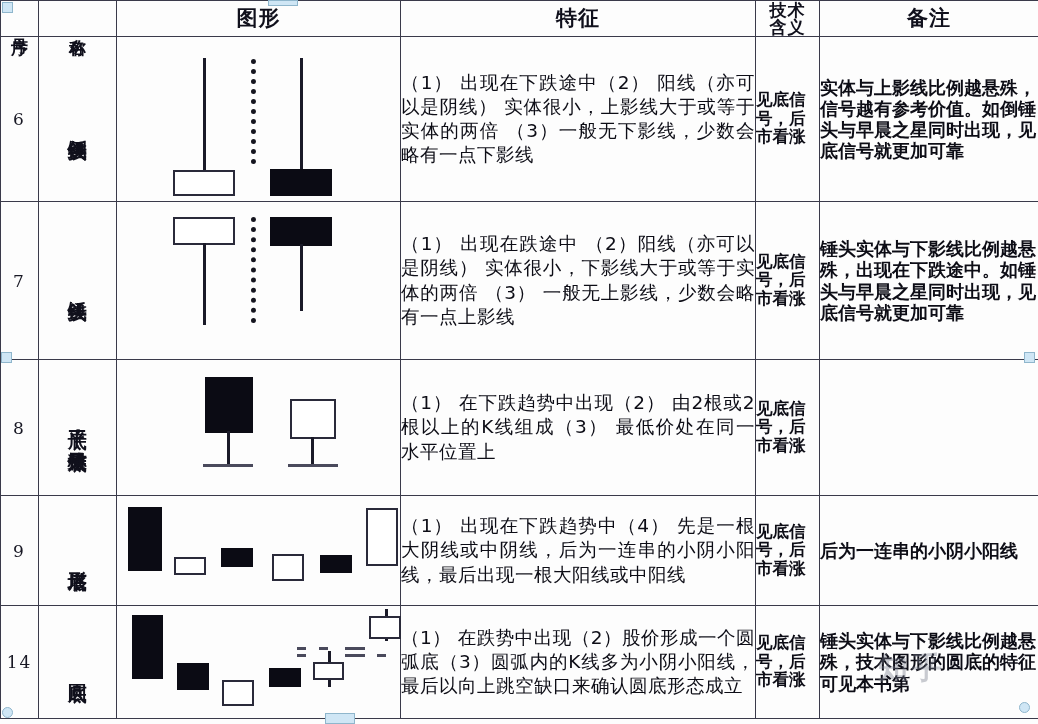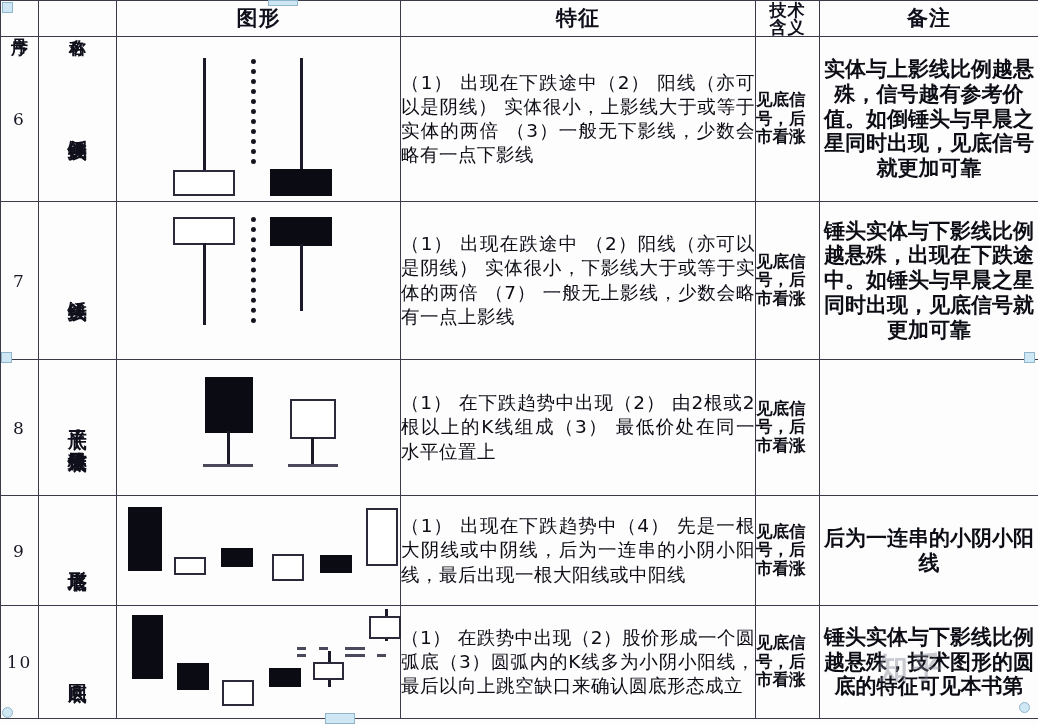--- a/index.html
+++ b/index.html
@@ -101,28 +101,28 @@
     font-size: 16.5px;
     line-height: 1.13;
     color: #0d0d16;
     padding: 3px 2px;
     text-align: left;
     font-weight: 600;
     letter-spacing: 0px;
     word-break: break-all;
   }
   .note-cell {
-    font-size: 21px;
+    font-size: 18px;
     line-height: 1.18;
     color: #0d0d16;
     padding: 4px 4px 4px 5px;
     font-weight: 600;
     letter-spacing: 0px;
     word-break: break-all;
-    text-align: center;
+    text-align: left;
   }
   .note-cell.centered { display: table-cell; vertical-align: middle; }
   .chart-cell { position: relative; }
   .chart-box { position: relative; width: 100%; height: 100%; }
   .wick {
     position: absolute;
     width: 3px;
     background: #1a1a28;
   }
   .body-black {
@@ -238,21 +238,21 @@
       </td>
       <td class="chart-cell">
         <div class="chart-box" style="height:156px;">
           <div class="body-white" style="left:56px; top:14px; width:62px; height:28px;"></div>
           <div class="wick" style="left:86px; top:40px; height:82px;"></div>
           <div class="dotted-sep" style="left:134px; top:14px; height:106px;"></div>
           <div class="body-black" style="left:153px; top:14px; width:62px; height:29px;"></div>
           <div class="wick" style="left:183px; top:41px; height:67px;"></div>
         </div>
       </td>
-      <td class="feat-cell">（1） 出现在跌途中 （2）阳线（亦可以是阴线） 实体很小，下影线大于或等于实体的两倍 （7） 一般无上影线，少数会略有一点上影线</td>
+      <td class="feat-cell">（1） 出现在跌途中 （2）阳线（亦可以是阴线） 实体很小，下影线大于或等于实体的两倍 （3） 一般无上影线，少数会略有一点上影线</td>
       <td class="tech-cell">见底信号，后市看涨</td>
       <td class="note-cell">锤头实体与下影线比例越悬殊，出现在下跌途中。如锤头与早晨之星同时出现，见底信号就更加可靠</td>
     </tr>
 
     <tr style="height:136px;">
       <td class="seq-cell">8</td>
       <td class="name-cell">
         <span class="name-vert">平底.又称钳子底</span>
       </td>
       <td class="chart-cell">
@@ -284,21 +284,21 @@
           <div class="body-black" style="left:203px; top:58px; width:32px; height:18px;"></div>
           <div class="body-white" style="left:249px; top:11px; width:32px; height:58px;"></div>
         </div>
       </td>
       <td class="feat-cell">（1） 出现在下跌趋势中（4） 先是一根大阴线或中阴线，后为一连串的小阴小阳线，最后出现一根大阳线或中阳线</td>
       <td class="tech-cell">见底信号，后市看涨</td>
       <td class="note-cell centered">后为一连串的小阴小阳线</td>
     </tr>
 
     <tr style="height:113px;">
-      <td class="seq-cell">10</td>
+      <td class="seq-cell">14</td>
       <td class="name-cell">
         <span class="name-vert">圆底</span>
       </td>
       <td class="chart-cell">
         <div class="chart-box" style="height:111px;">
           <div class="body-black" style="left:15px; top:8px; width:31px; height:64px;"></div>
           <div class="body-black" style="left:60px; top:56px; width:32px; height:27px;"></div>
           <div class="body-white" style="left:105px; top:73px; width:32px; height:26px;"></div>
           <div class="body-black" style="left:152px; top:61px; width:32px; height:19px;"></div>
           <div class="wick" style="left:211px; top:44px; height:36px;"></div>

